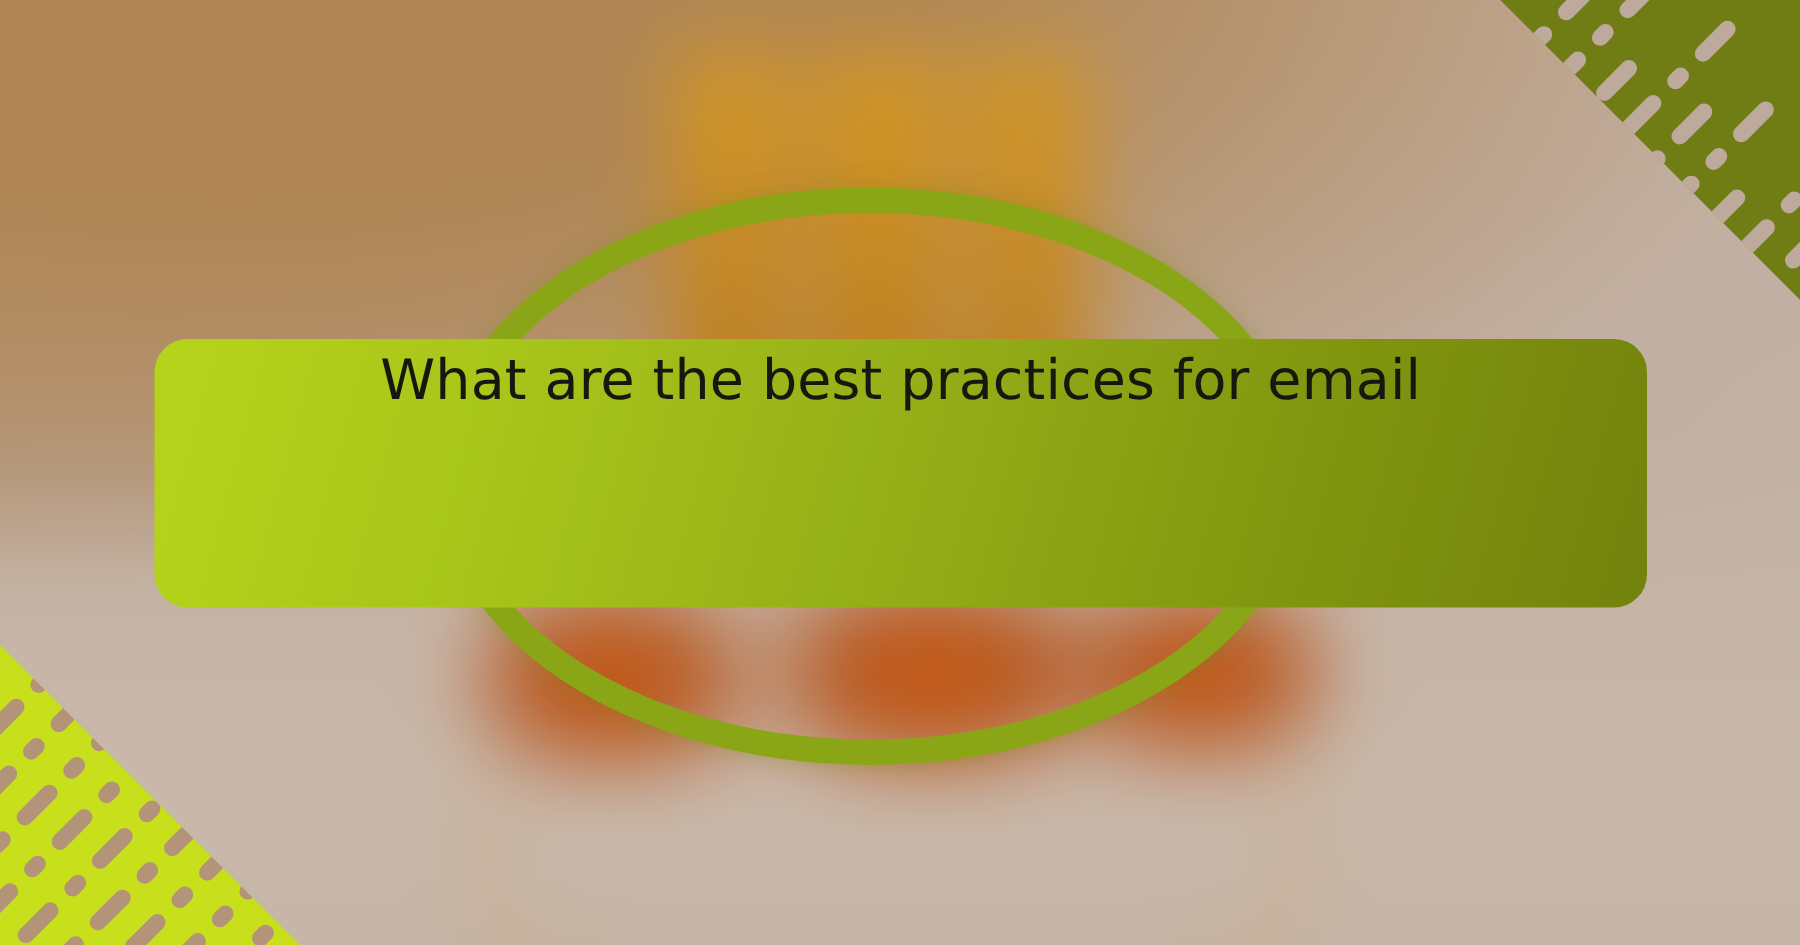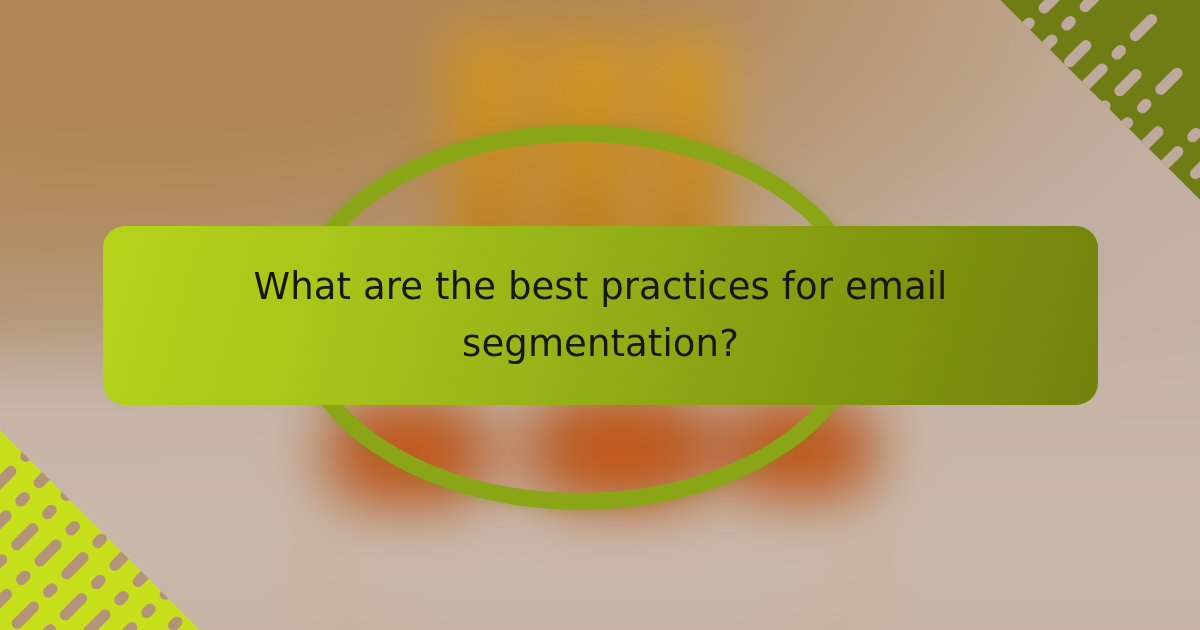--- a/index.html
+++ b/index.html
@@ -90,21 +90,21 @@
   
   #title-card {
     position: absolute;
     left: 103px;
     top: 226px;
     width: 995px;
     height: 179px;
     border-radius: 22px;
     background: linear-gradient(105deg, #b6d31b 0%, #a9c61a 22%, #96b018 48%, #82980f 74%, #72820d 100%);
     display: flex;
-    align-items: center;
+    align-items: flex-start;
     justify-content: center;
     padding: 0 48px;
   }
 
   #title-text {
     width: 100%;
     text-align: center;
     color: #16170f;
     font-size: 37px;
     line-height: 1.53;
@@ -205,17 +205,16 @@
           <use href="#dashRowBL" x="-45" y="186"></use>
           <use href="#dashRowBL" x="-105" y="214"></use>
         </g>
       </g>
     </svg>
   </div>
 
   <div id="title-card">
     <div id="title-text">
       <span>What are the best practices for email</span><br>
-      <span>segmentation?</span>
     </div>
   </div>
 
 </div>
 
 </body></html>

